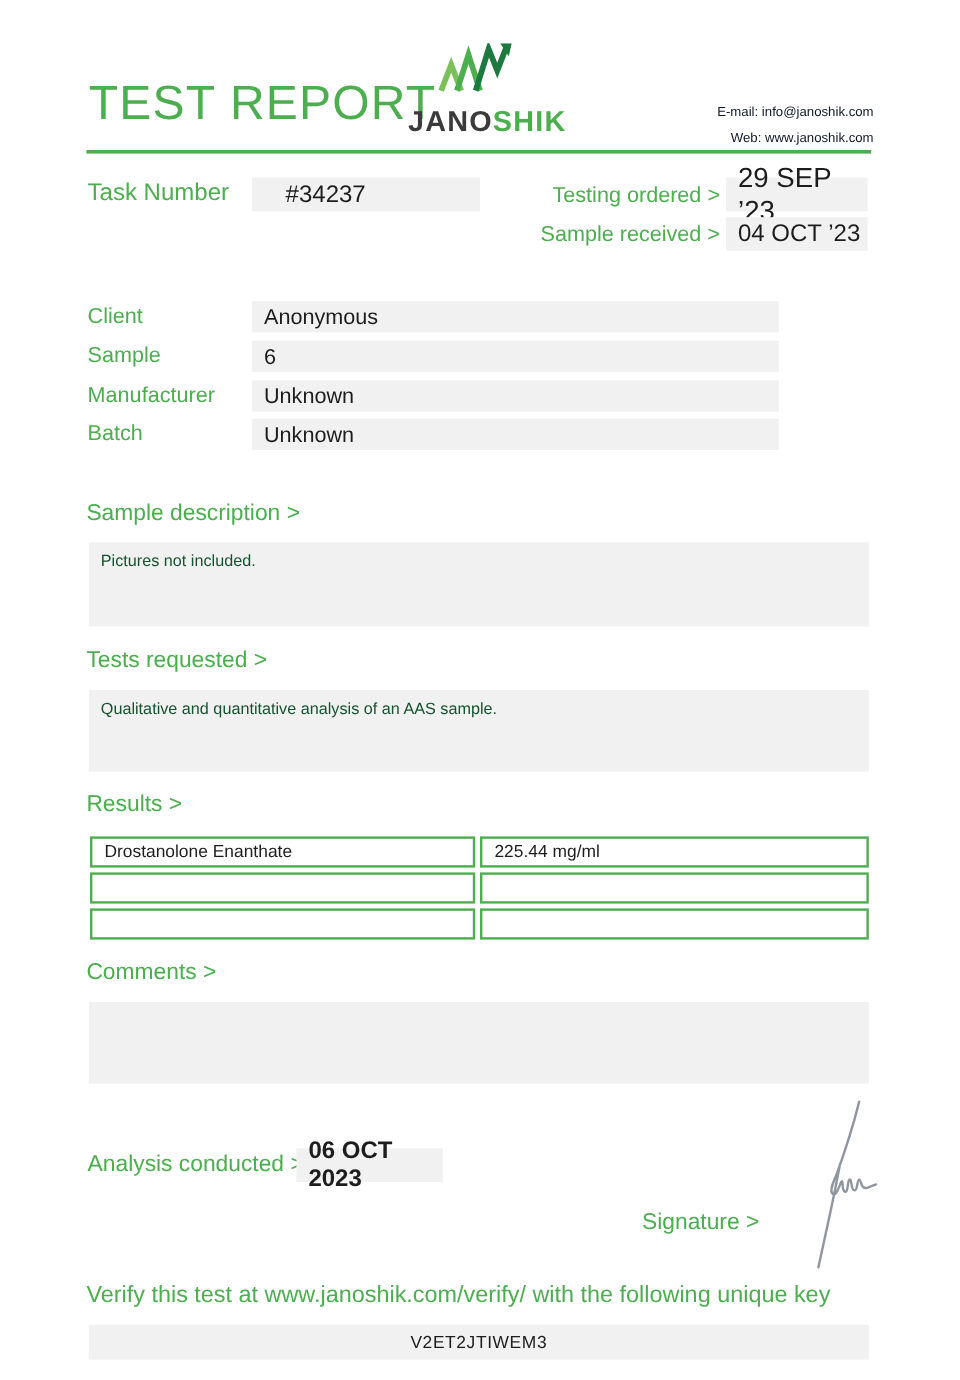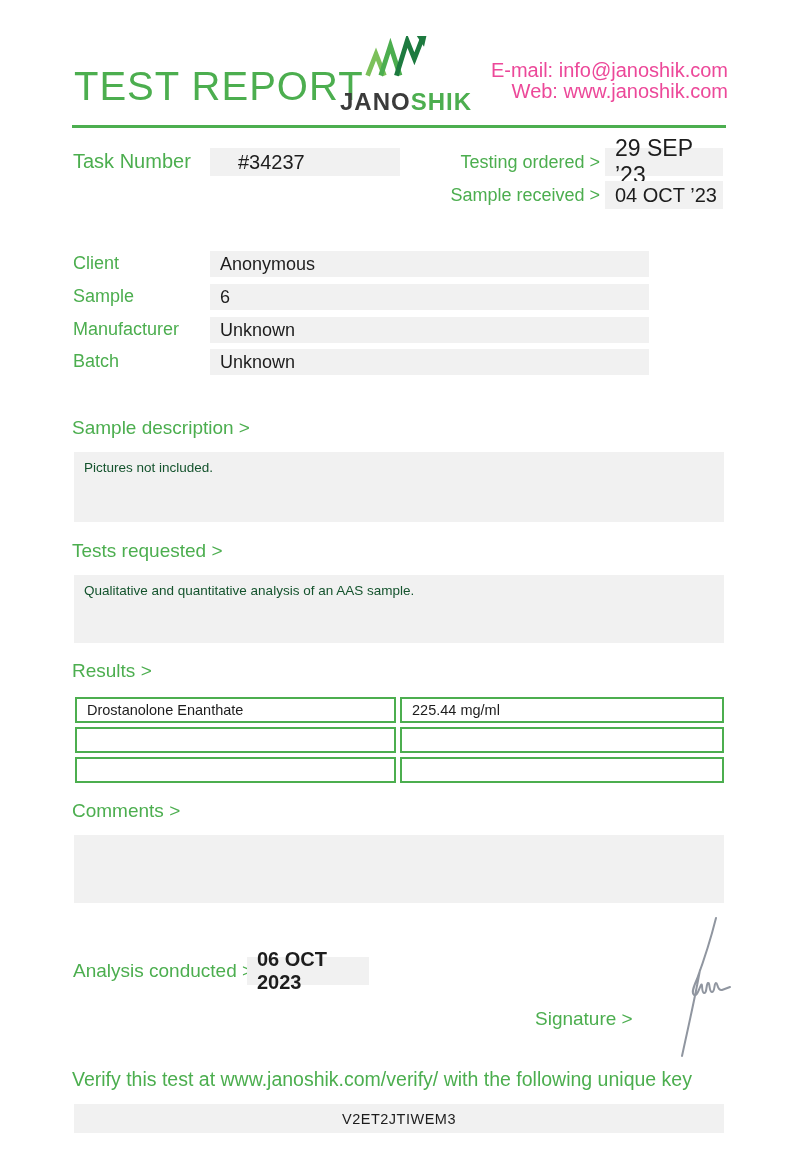--- a/index.html
+++ b/index.html
@@ -11,22 +11,22 @@
   .title{
     position:absolute;left:74px;top:64px;font-size:40px;font-weight:500;
     letter-spacing:1px;color:#4cae4f;text-align:center;
   }
   .logo{position:absolute;left:340px;top:36px;width:120px;text-align:center;}
   .logo-icon{display:block;margin:0 auto;}
   .logo-text{font-size:24px;font-weight:700;letter-spacing:1px;margin-top:10px;}
   .logo-text .dark{color:#3b3b3b;}
   .logo-text .green{color:#4cae4f;}
   .contact{
-    position:absolute;right:72px;top:60px;text-align:right;
-    font-size:20px;color:#ec4899;line-height:21px;
+    position:absolute;right:72px;top:84px;text-align:right;
+    font-size:11px;color:#0f172a;line-height:21px;
   }
   .rule{position:absolute;left:72px;top:125px;width:654px;height:3px;background:#4cae4f;}
 
   
   .glabel{color:#4cae4f;font-weight:500;}
   .field{
     background:#f1f1f1;color:#1d1d1d;display:flex;align-items:center;
     padding-left:10px;box-sizing:border-box;
   }
 

